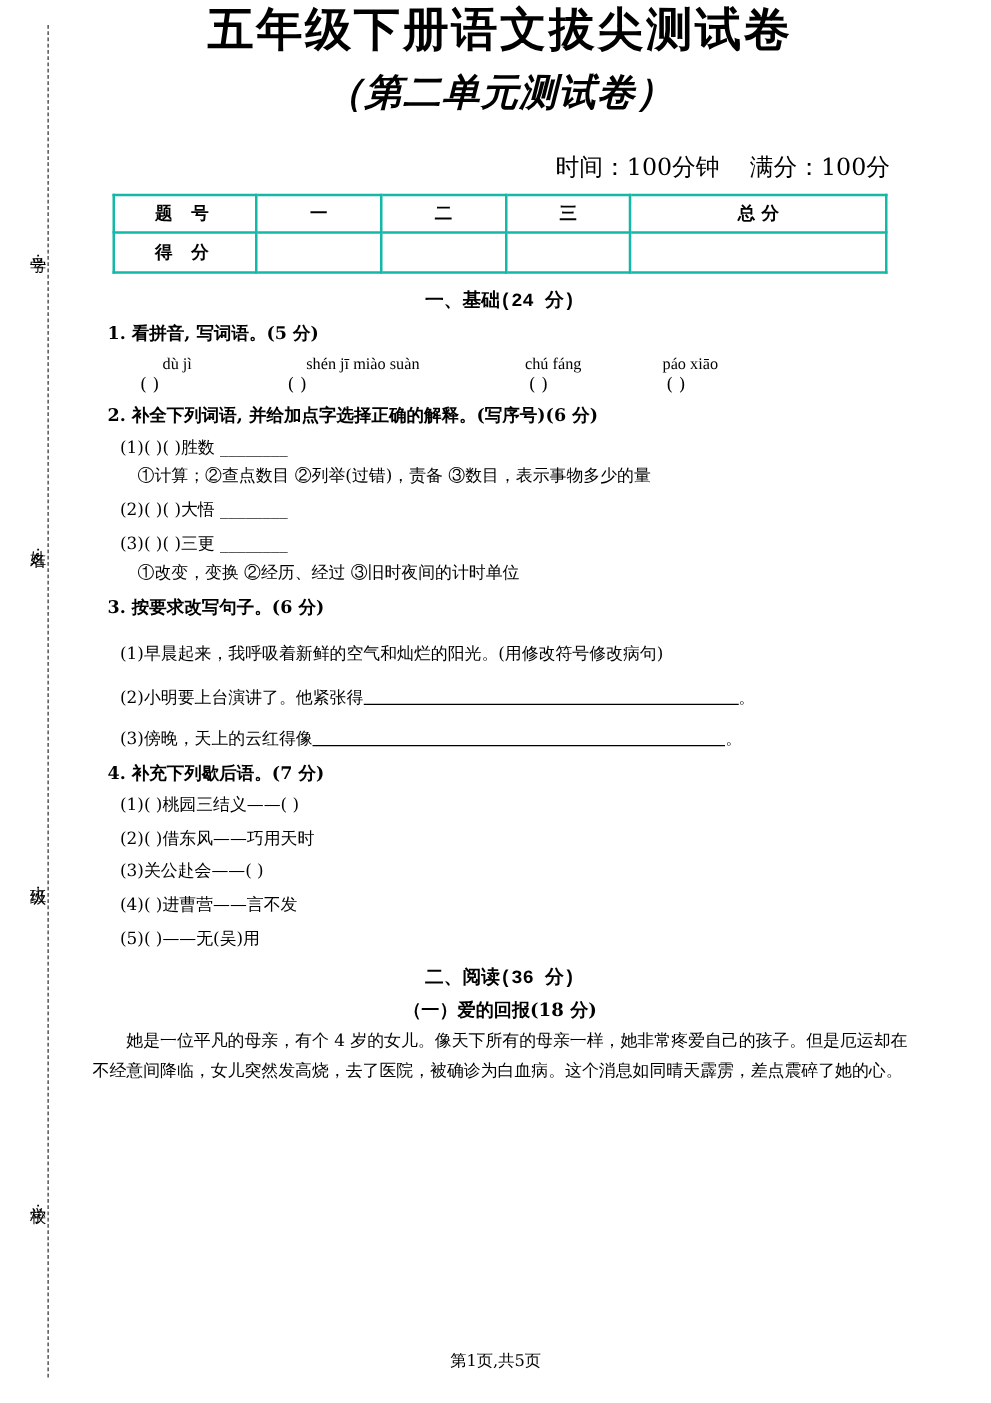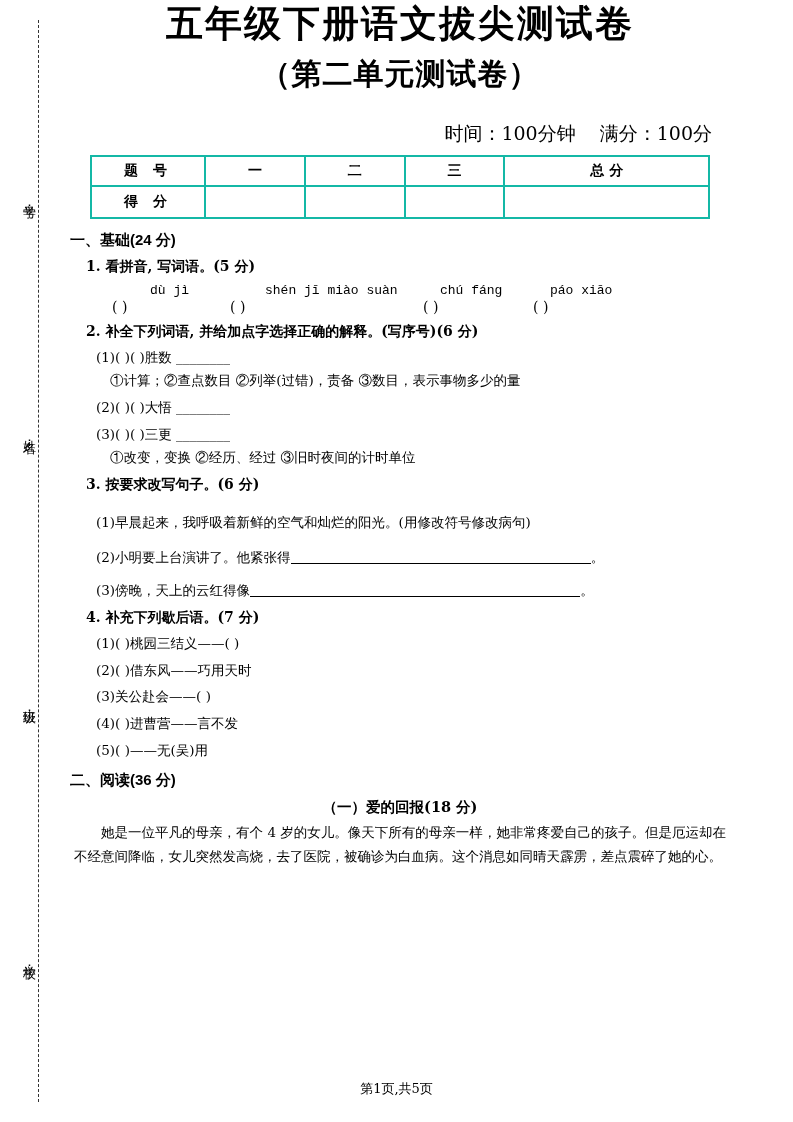--- a/index.html
+++ b/index.html
@@ -65,20 +65,21 @@
     letter-spacing: 2px;
     line-height: 1.25;
   }
   h2.subtitle {
     margin: 8px 0 0 0;
     text-align: center;
     font-family: "DejaVu Serif", "Liberation Serif", serif;
     font-weight: 700;
     font-size: 30px;
     letter-spacing: 1px;
+    font-style: italic;
   }
 
   .meta-line {
     margin-top: 26px;
     text-align: right;
     font-size: 19px;
     padding-right: 18px;
     font-family: "DejaVu Serif", "Liberation Serif", serif;
   }
   .meta-line span { margin-left: 18px; }
@@ -96,43 +97,44 @@
     font-size: 14px;
     font-weight: 700;
   }
   table.score-table td.lbl { width: 110px; letter-spacing: 5px; }
   table.score-table tr.blank td { height: 28px; }
 
   .section-head {
     font-weight: 700;
     font-size: 15px;
     margin-top: 12px;
-    font-family: Liberation Sans, sans-serif;
+    font-family: Liberation Mono, monospace;
+    text-align: center;
   }
   .q {
     font-weight: 700;
     font-size: 14px;
     margin-top: 8px;
     margin-left: 16px;
     font-family: "DejaVu Serif", "Liberation Serif", serif;
   }
   .sub {
     font-size: 13.5px;
     margin-top: 6px;
     margin-left: 26px;
     font-family: "DejaVu Serif", "Liberation Serif", serif;
     line-height: 1.55;
   }
   .sub.tight { margin-top: 2px; }
 
   .pinyin-row {
-    margin-left: 80px;
+    margin-left: 60px;
     margin-top: 7px;
     font-size: 13px;
-    font-family: Liberation Mono, monospace;
+    font-family: Liberation Serif, serif;
     display: flex;
   }
   .pinyin-row .pw { display: inline-block; }
   .pw1 { width: 115px; }
   .pw2 { width: 175px; }
   .pw3 { width: 110px; }
   .pw4 { width: 110px; }
 
   .bracket-row {
     margin-left: 42px;

